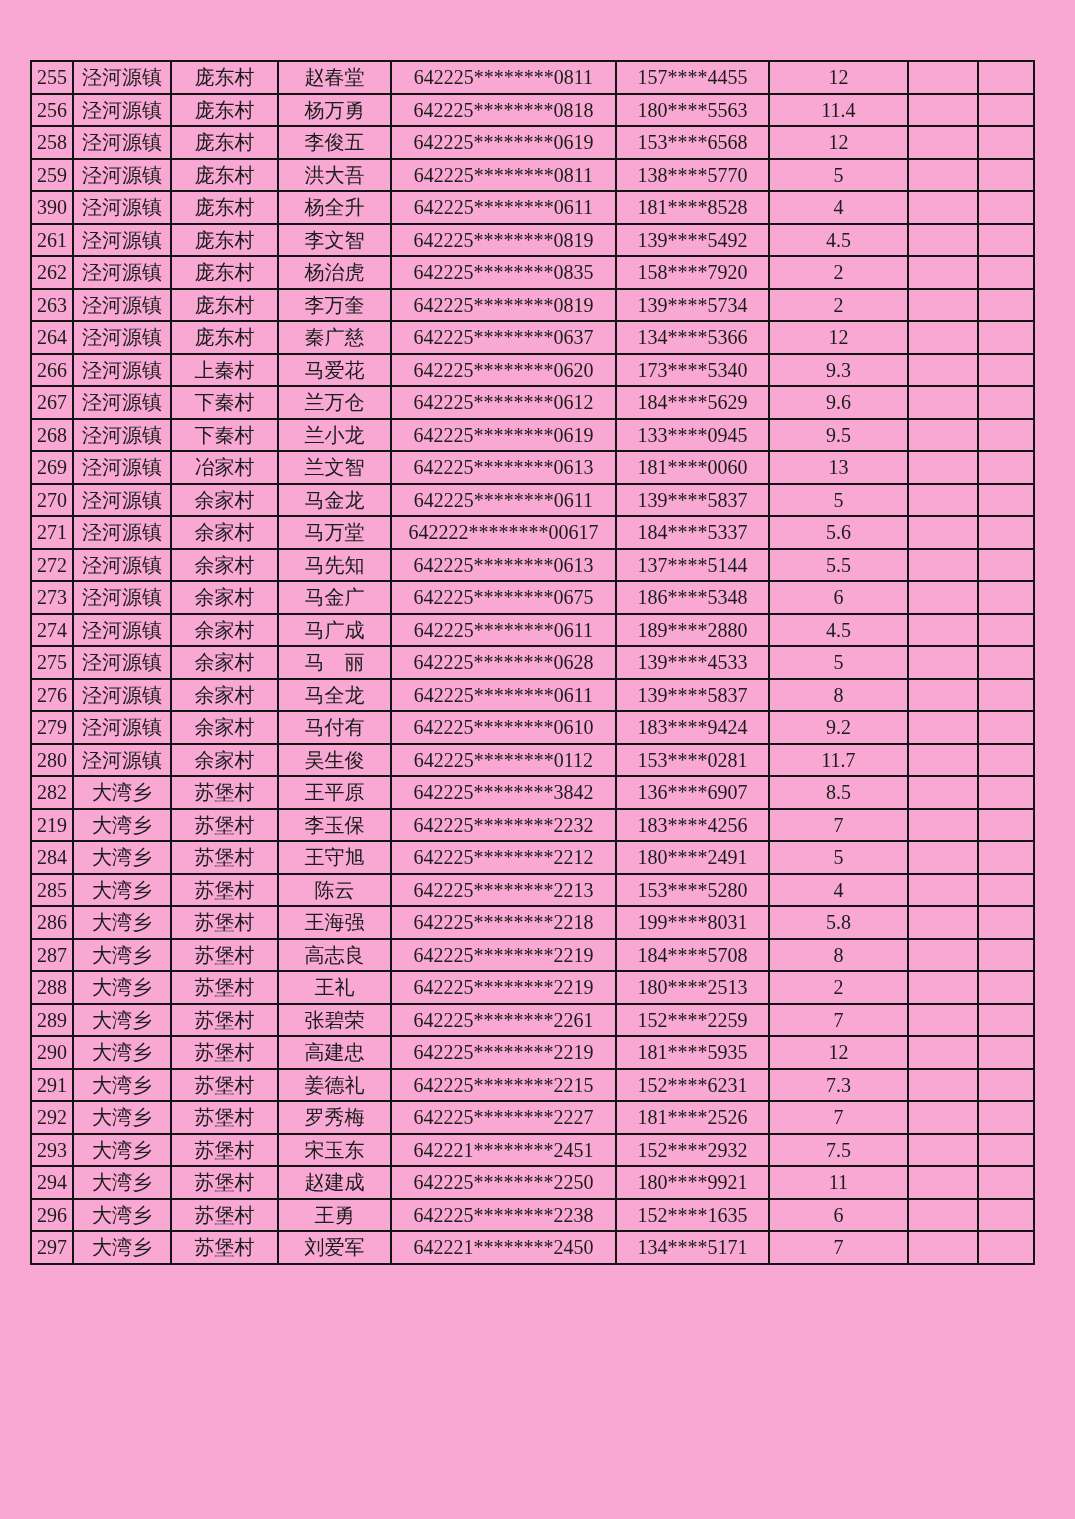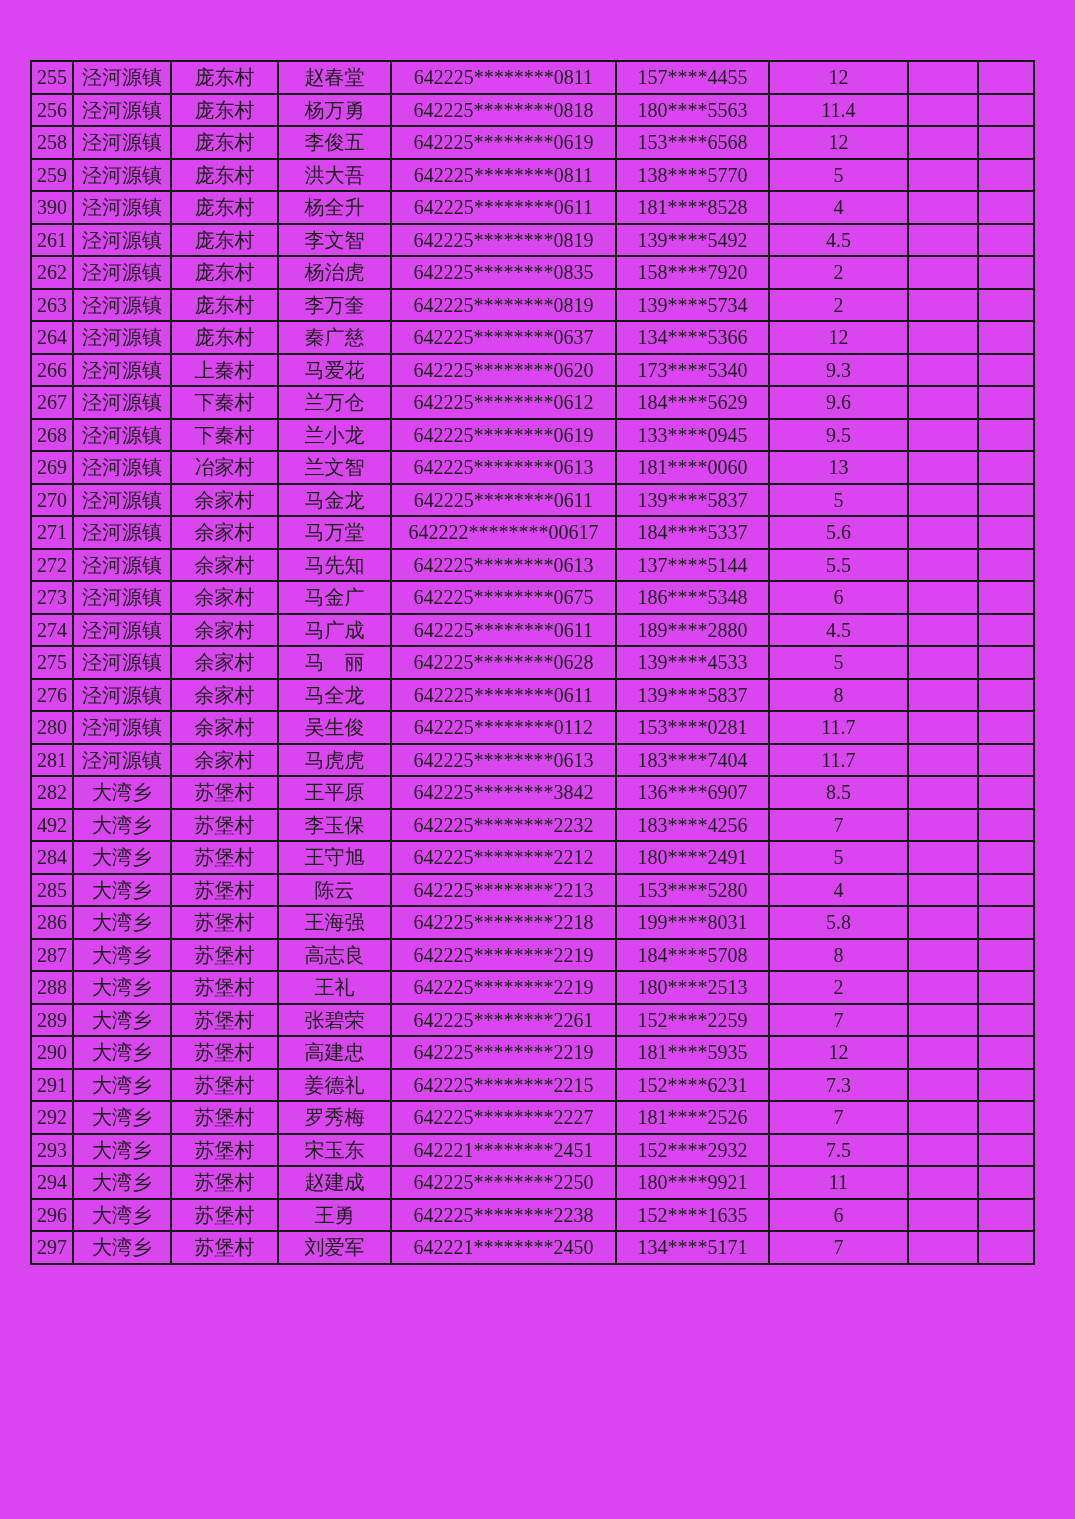--- a/index.html
+++ b/index.html
@@ -4,21 +4,21 @@
 <style>
   html, body {
     margin: 0;
     padding: 0;
     background: #ffffff;
   }
   .page {
     position: relative;
     width: 1075px;
     height: 1519px;
-    background: #d946ef;
+    background: #f9a8d4;
     overflow: hidden;
     font-family: "Liberation Serif", "DejaVu Serif", serif;
     color: #1c1c1c;
   }
   table.data-table {
     position: absolute;
     left: 30px;
     top: 60px;
     width: 1003px;
     border-collapse: collapse;
@@ -273,54 +273,54 @@
           <td class="col-town">泾河源镇</td>
           <td class="col-village">余家村</td>
           <td class="col-name">马全龙</td>
           <td class="col-id">642225********0611</td>
           <td class="col-phone">139****5837</td>
           <td class="col-amount">8</td>
           <td class="col-blank1"></td>
           <td class="col-blank2"></td>
         </tr>
         <tr>
+          <td class="col-num">279</td>
+          <td class="col-town">泾河源镇</td>
+          <td class="col-village">余家村</td>
+          <td class="col-name">马付有</td>
+          <td class="col-id">642225********0610</td>
+          <td class="col-phone">183****9424</td>
+          <td class="col-amount">9.2</td>
+          <td class="col-blank1"></td>
+          <td class="col-blank2"></td>
+        </tr>
+        <tr>
           <td class="col-num">280</td>
           <td class="col-town">泾河源镇</td>
           <td class="col-village">余家村</td>
           <td class="col-name">吴生俊</td>
           <td class="col-id">642225********0112</td>
           <td class="col-phone">153****0281</td>
           <td class="col-amount">11.7</td>
           <td class="col-blank1"></td>
           <td class="col-blank2"></td>
         </tr>
         <tr>
-          <td class="col-num">281</td>
-          <td class="col-town">泾河源镇</td>
-          <td class="col-village">余家村</td>
-          <td class="col-name">马虎虎</td>
-          <td class="col-id">642225********0613</td>
-          <td class="col-phone">183****7404</td>
-          <td class="col-amount">11.7</td>
-          <td class="col-blank1"></td>
-          <td class="col-blank2"></td>
-        </tr>
-        <tr>
           <td class="col-num">282</td>
           <td class="col-town">大湾乡</td>
           <td class="col-village">苏堡村</td>
           <td class="col-name">王平原</td>
           <td class="col-id">642225********3842</td>
           <td class="col-phone">136****6907</td>
           <td class="col-amount">8.5</td>
           <td class="col-blank1"></td>
           <td class="col-blank2"></td>
         </tr>
         <tr>
-          <td class="col-num">492</td>
+          <td class="col-num">219</td>
           <td class="col-town">大湾乡</td>
           <td class="col-village">苏堡村</td>
           <td class="col-name">李玉保</td>
           <td class="col-id">642225********2232</td>
           <td class="col-phone">183****4256</td>
           <td class="col-amount">7</td>
           <td class="col-blank1"></td>
           <td class="col-blank2"></td>
         </tr>
         <tr>

